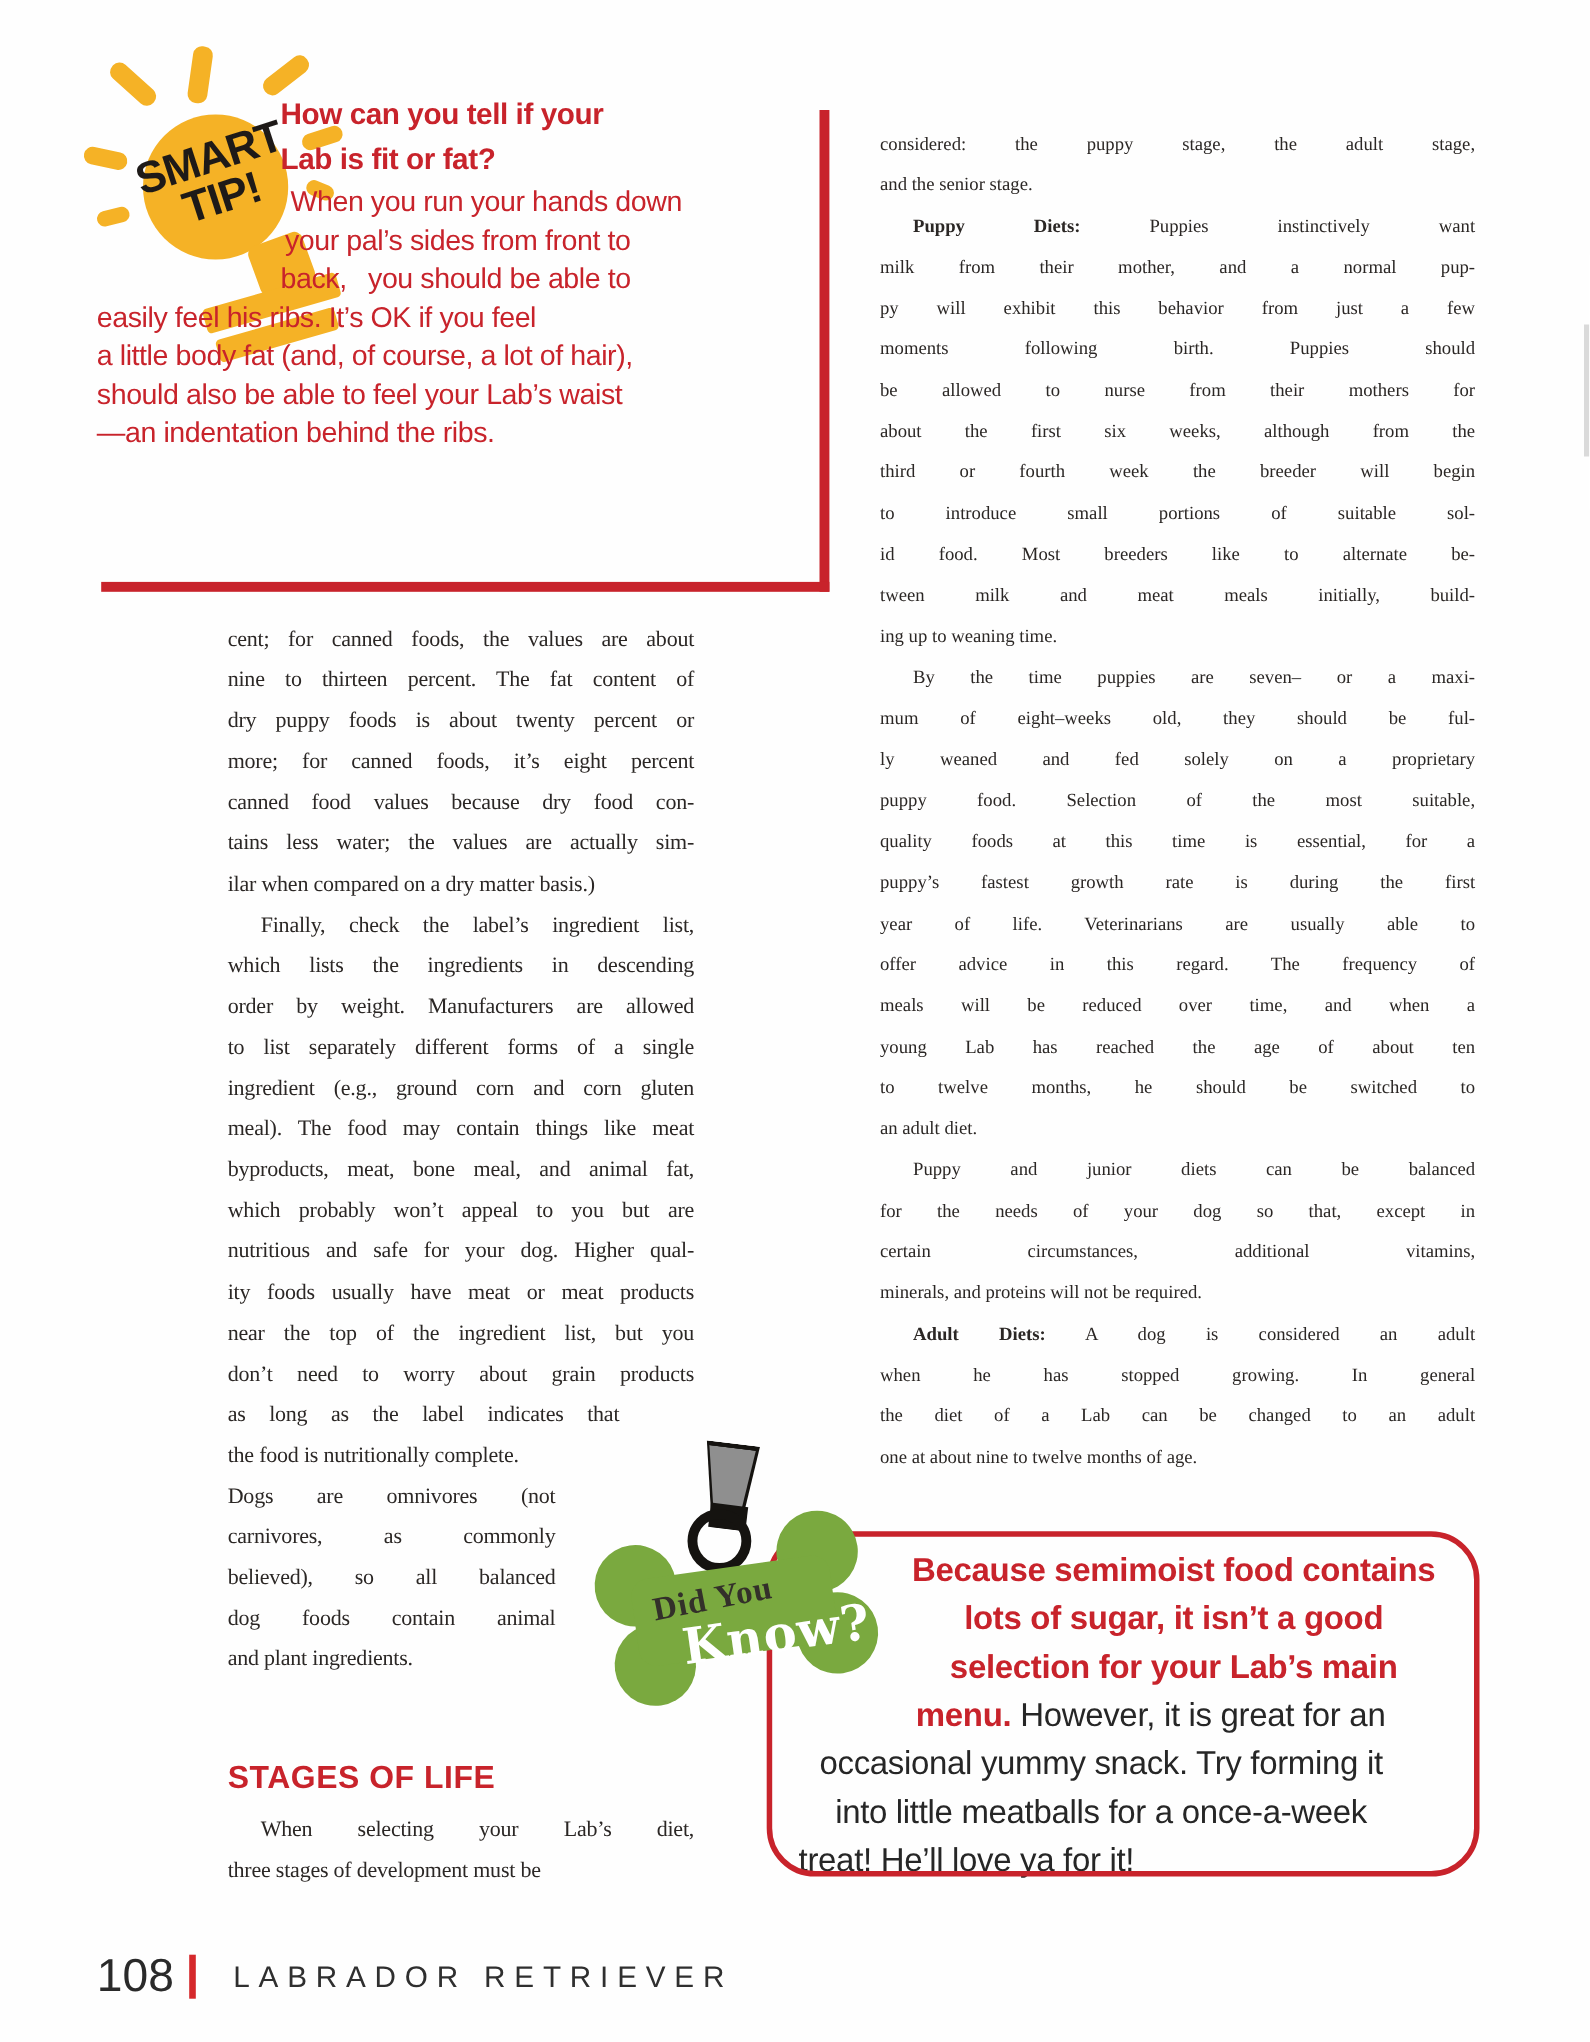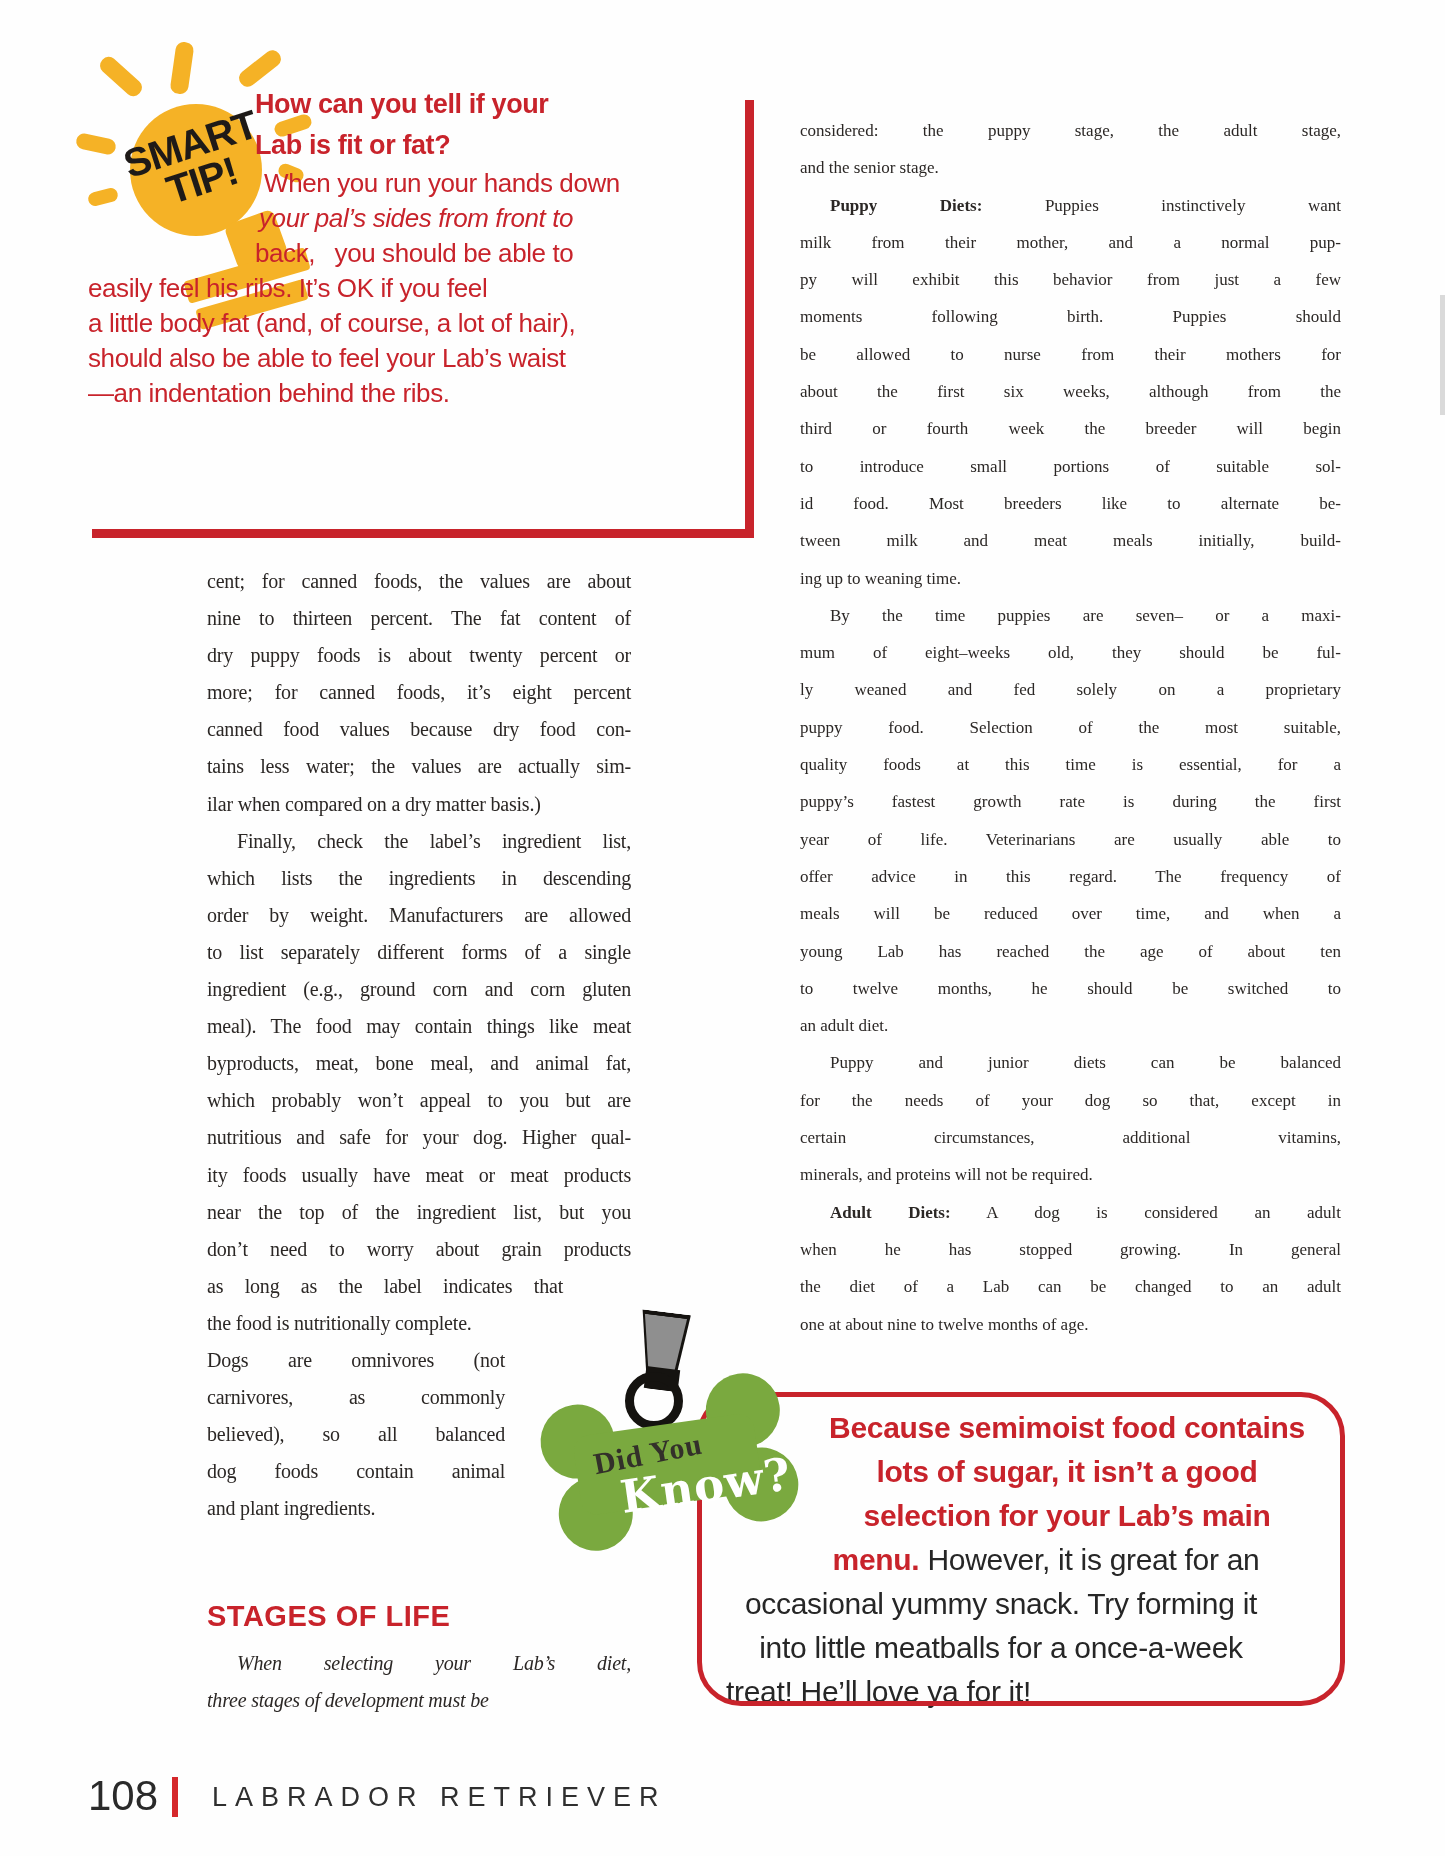--- a/index.html
+++ b/index.html
@@ -7,21 +7,21 @@
         font-family:"Liberation Sans",sans-serif;}
 
   
   .ln{white-space:normal;}
   .just{text-align:justify;text-align-last:justify;}
   .rl{color:#c8232b;font-weight:bold;}
 
   
   .serifcol{position:absolute;color:#2b2725;font-family:"Liberation Serif",serif;}
   #left-lines{left:207px;top:563px;width:424px;font-size:20px;line-height:37.1px;letter-spacing:-0.2px;}
-  #left-lines2{left:207px;top:1645px;width:424px;font-size:20px;line-height:37.1px;letter-spacing:-0.2px;font-style:italic;}
+  #left-lines2{left:207px;top:1645px;width:424px;font-size:20px;line-height:37.1px;letter-spacing:-0.2px;}
   #right-lines{left:800px;top:112px;width:541px;font-size:17px;line-height:37.3px;}
   #right-lines b,#left-lines b{letter-spacing:0;}
 
   .stages-heading{position:absolute;left:207px;top:1600px;color:#c8232b;
         font-family:"Liberation Sans",sans-serif;font-weight:600;font-size:29px;letter-spacing:0.5px;}
 
   
   .tip-head{position:absolute;left:88px;top:84px;width:700px;color:#c8232b;
         font-size:27px;font-weight:bold;line-height:41px;letter-spacing:-0.4px;}
   .tip-body{position:absolute;left:88px;top:166px;width:700px;color:#c8232b;
@@ -102,21 +102,21 @@
 
   <div class="tip-rule-v"></div>
   <div class="tip-rule-h"></div>
 
   <div class="tip-head">
       <div class="ln" style="padding-left: 167px;">How can you tell if your</div>
       <div class="ln" style="padding-left: 167px;">Lab is fit or fat?</div>
     </div>
   <div class="tip-body">
       <div class="ln" style="padding-left: 176px;">When you run your hands down</div>
-      <div class="ln" style="padding-left: 171px; font-style: italic;">your pal’s sides from front to</div>
+      <div class="ln" style="padding-left: 171px;">your pal’s sides from front to</div>
       <div class="ln" style="padding-left: 167px;">back,  you should be able to</div>
       <div class="ln">easily feel his ribs. It’s OK if you feel</div>
       <div class="ln">a little body fat (and, of course, a lot of hair),</div>
       <div class="ln">should also be able to feel your Lab’s waist</div>
       <div class="ln">—an indentation behind the ribs.</div>
     </div>
 
   <div id="left-lines" class="serifcol">
       <div class="ln just">cent; for canned foods, the values are about</div>
       <div class="ln just">nine to thirteen percent. The fat content of</div>

